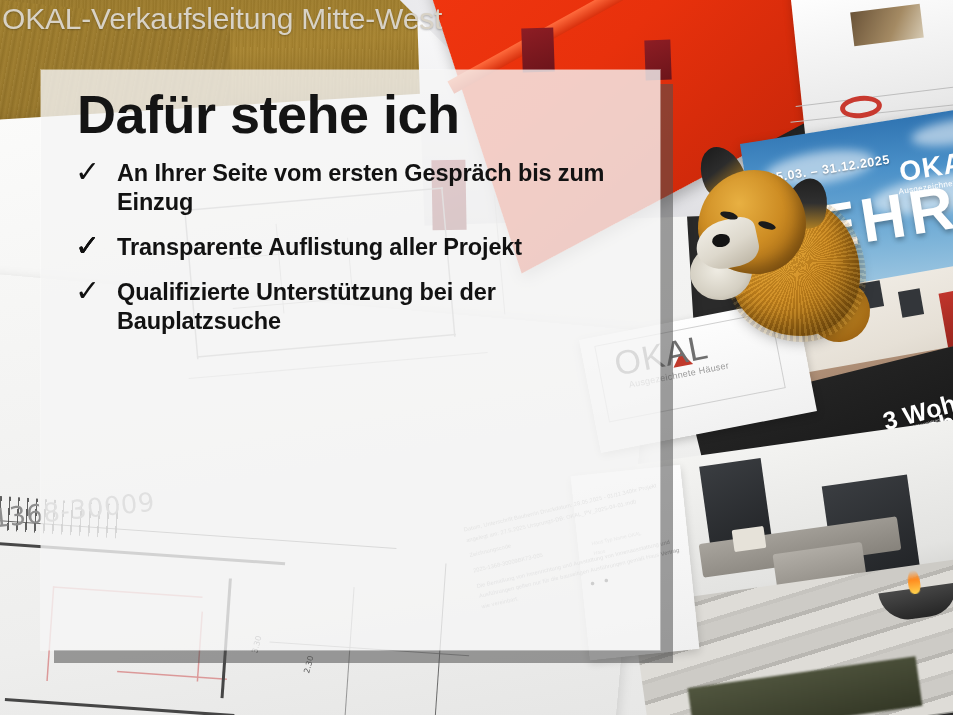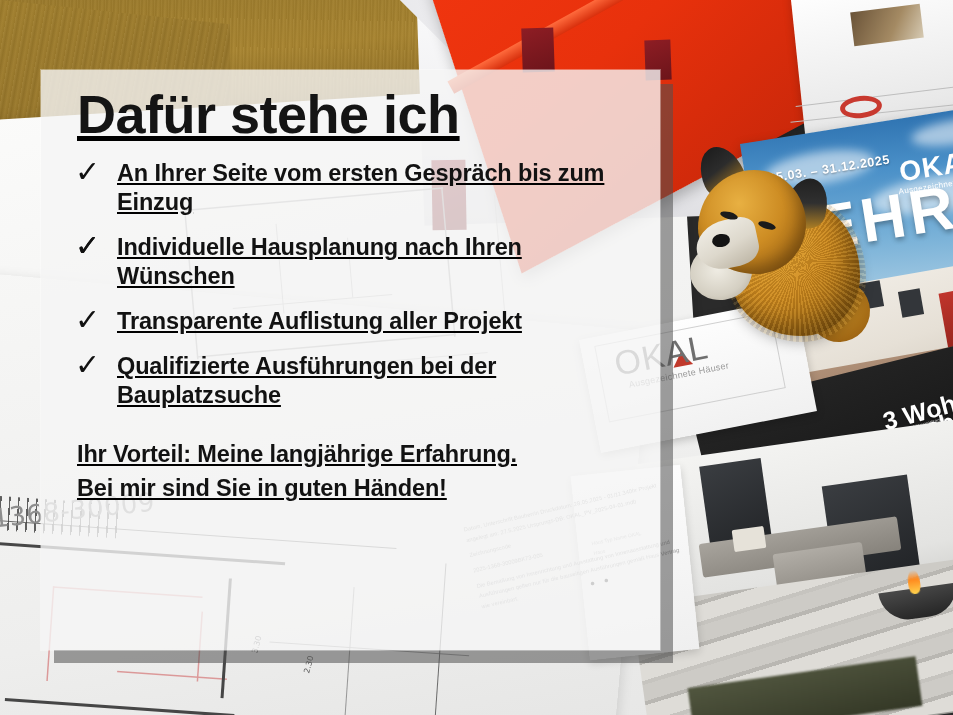--- a/index.html
+++ b/index.html
@@ -452,21 +452,21 @@
   }
   .panel-shadow-r {
     position: absolute; left: 660px; top: 84px; width: 13px; height: 566px;
     background: rgba(80,80,80,0.55);
   }
   .panel-shadow-b {
     position: absolute; left: 54px; top: 650px; width: 619px; height: 13px;
     background: rgba(80,80,80,0.55);
   }
 
-  .panel-inner { position: relative; padding: 14px 22px 0 22px; text-decoration: underline; }
+  .panel-inner { position: relative; padding: 14px 22px 0 22px; }
 
   .headline {
     font-family: "Liberation Sans", sans-serif;
     font-size: 54px; font-weight: 700; color: #141414;
     letter-spacing: -0.5px; line-height: 1.05;
     margin: 2px 0 16px 14px;
   }
 
   ul.checklist { list-style: none; margin: 0 0 0 6px; }
   ul.checklist li {
@@ -614,33 +614,29 @@
       <ul class="checklist">
         <li>
           <span class="tick">✓</span>
           <span>An Ihrer Seite vom ersten Gespräch bis zum Einzug</span>
         </li>
         <li>
           <span class="tick">✓</span>
         </li>
         <li>
           <span class="tick">✓</span>
-          <span>Individuelle Hausplanung nach Ihren Wünschen</span>
         </li>
         <li>
           <span class="tick">✓</span>
           <span>Transparente Auflistung aller Projekt</span>
         </li>
         <li>
           <span class="tick">✓</span>
-          <span>Qualifizierte Ausführungen bei der Bauplatzsuche</span>
+          <span>Qualifizierte Unterstützung bei der Bauplatzsuche</span>
         </li>
       </ul>
 
-      <div class="closing">
-        <div>Ihr Vorteil: Meine langjährige Erfahrung.</div>
-        <div>Bei mir sind Sie in guten Händen!</div>
-      </div>
     </div>
   </div>
 
+  <div class="app-title">OKAL-Verkaufsleitung Mitte-West</div>
 
 </div>
 
 </body></html>

